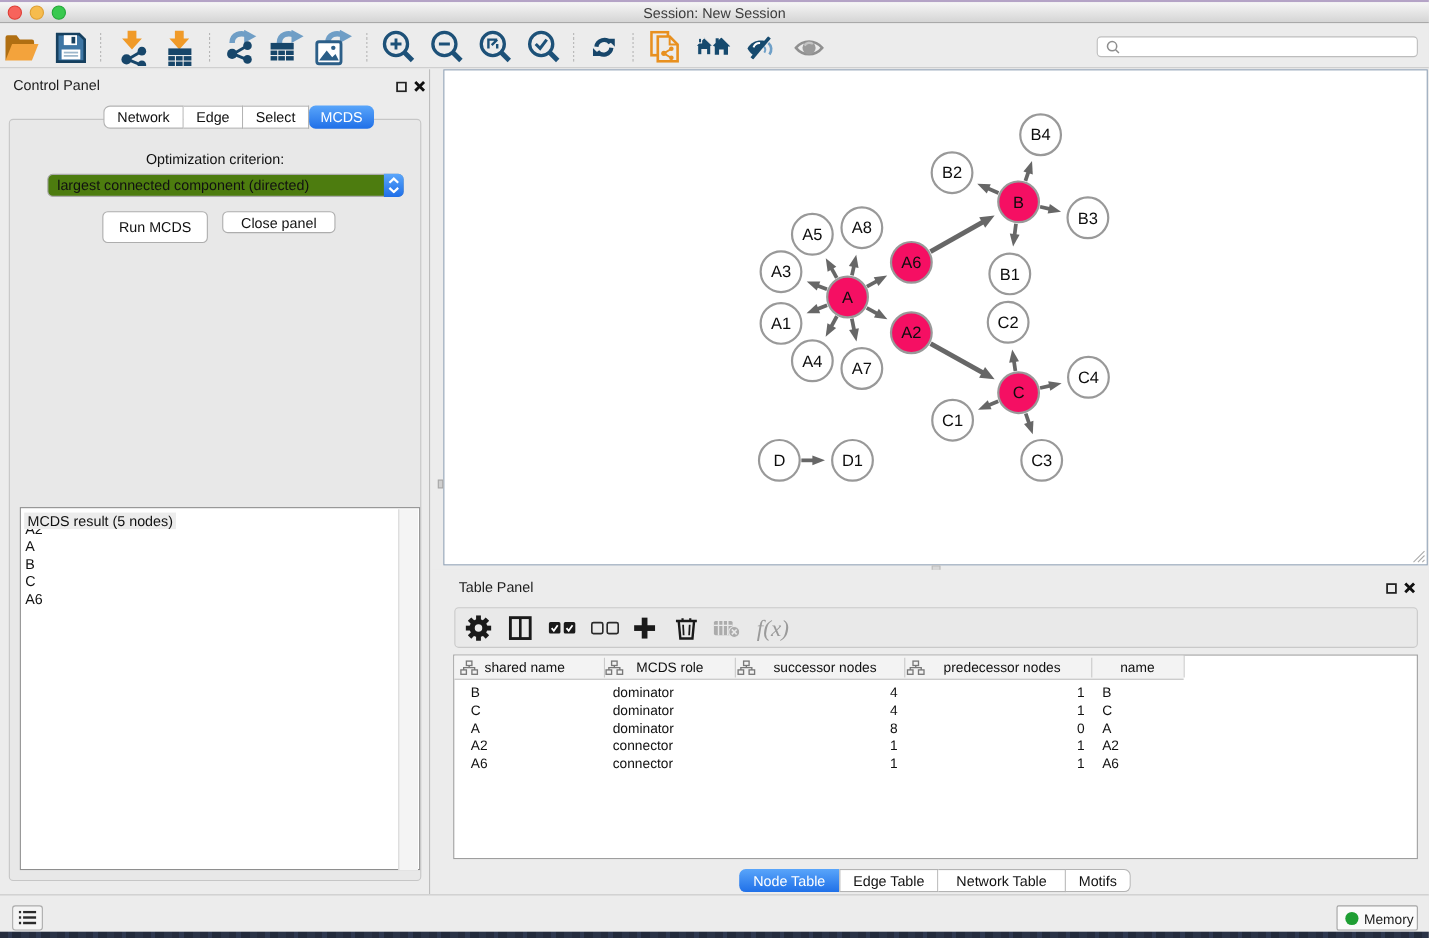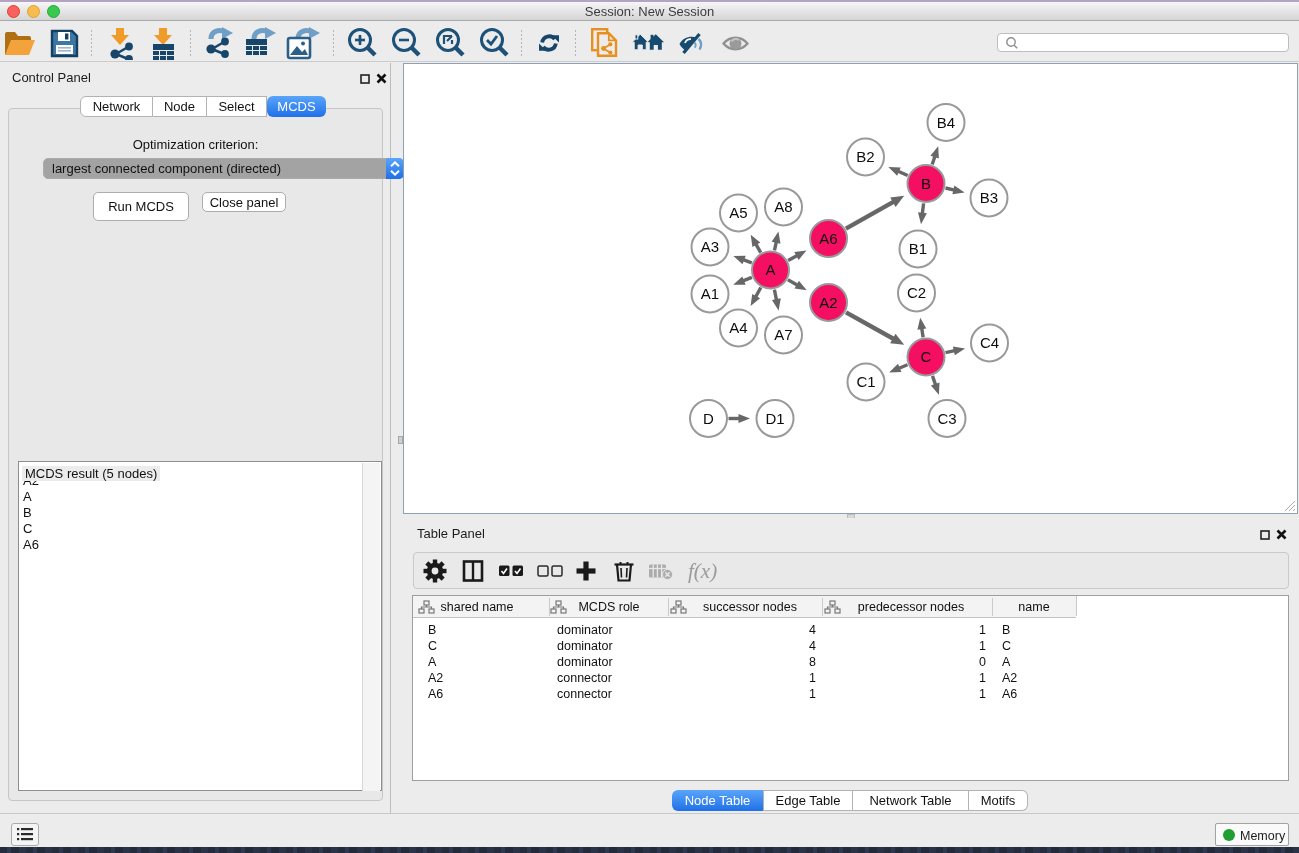--- a/index.html
+++ b/index.html
@@ -166,39 +166,39 @@
 <div class="abs" style="left:0;top:63px;width:391px;height:750px;background:#ececec;border-right:1px solid #bdbdbd;">
   <div class="abs" style="left:12px;top:7px;font-size:13px;color:#1c1c1c;">Control Panel</div>
   <svg class="abs" style="left:360px;top:11px;" width="10" height="10" viewBox="0 0 10 10">
       <rect x="1" y="1" width="8" height="8" fill="none" stroke="#222" stroke-width="1.6"></rect>
     </svg>
   <svg class="abs" style="left:376px;top:10px;" width="11" height="11" viewBox="0 0 11 11">
       <path d="M1.5 1.5 L9.5 9.5 M9.5 1.5 L1.5 9.5" stroke="#111" stroke-width="2.6"></path>
     </svg>
 
   <div class="abs" style="left:8px;top:45px;width:375px;height:693px;background:#e8e8e8;border:1px solid #c6c6c6;border-radius:4px;"></div>
-  <div class="abs" style="left:80px;top:33px;height:21px;display:flex;font-size:13px;">
+  <div class="abs" style="left:94px;top:33px;height:21px;display:flex;font-size:13px;">
     <div class="tbtn" style="position:static;width:73px;height:21px;border-radius:6px 0 0 6px;">Network</div>
-    <div class="tbtn" style="position:static;width:54px;height:21px;border-left:none;">Node</div>
+    <div class="tbtn" style="position:static;width:54px;height:21px;border-left:none;">Edge</div>
     <div class="tbtn" style="position:static;width:60px;height:21px;border-left:none;">Select</div>
     <div class="tbtn" style="position:static;width:59px;height:21px;border:none;border-radius:6px;background:linear-gradient(#59a5fa,#2070e8);color:#fff;">MCDS</div>
   </div>
   <div class="abs" style="left:0;top:74px;width:391px;text-align:center;font-size:13px;color:#111;">Optimization criterion:</div>
 
-  <div class="abs" style="left:43px;top:95px;width:361px;height:21px;background:#a3a3a3;border:1px solid #ababab;border-radius:5px;">
+  <div class="abs" style="left:43px;top:95px;width:324px;height:21px;background:#4d7c0f;border:1px solid #ababab;border-radius:5px;">
     <div style="font-size:13px;color:#111;padding:2px 0 0 8px;">largest connected component (directed)</div>
     <div class="abs" style="right:-1px;top:-1px;width:18px;height:21px;border-radius:0 5px 5px 0;background:linear-gradient(#5aa6fb,#1f6fe8);">
       <svg width="12" height="15" viewBox="0 0 12 15" style="position:absolute;left:3px;top:3px;">
           <path d="M2 5.2 L6 1.4 L10 5.2" fill="none" stroke="#fff" stroke-width="2"></path>
           <path d="M2 9.8 L6 13.6 L10 9.8" fill="none" stroke="#fff" stroke-width="2"></path>
         </svg>
     </div>
   </div>
   <div class="tbtn" style="left:93px;top:129px;width:96px;height:29px;border-radius:5px;border-color:#adadad;">Run MCDS</div>
-  <div class="tbtn" style="left:202px;top:129px;width:84px;height:20px;border-radius:5px;border-color:#adadad;">Close panel</div>
+  <div class="tbtn" style="left:202px;top:129px;width:103px;height:20px;border-radius:5px;border-color:#adadad;">Close panel</div>
 
   <div class="abs" style="left:18px;top:398px;width:364px;height:330px;border:1px solid #8e8e8e;background:#fff;">
     <div class="abs" style="right:1px;top:1px;width:18px;height:328px;background:#f4f4f4;border-left:1px solid #d8d8d8;"></div>
     <div style="font-size:13px;color:#111;padding:11px 0 0 4px;line-height:16px;">A2<br>A<br>B<br>C<br>A6</div>
   </div>
   <div class="abs" style="left:22px;top:391px;background:#ececec;font-size:13px;color:#111;padding:0 3px;margin-top:12px;">MCDS result (5 nodes)</div>
 </div>
 
 <div class="abs" style="left:403px;top:63px;width:895px;height:451px;background:#fff;border:1px solid #8fa0b4;">
   <svg class="abs" style="left:0;top:23px;" width="893" height="427" viewBox="0 0 893 427">

